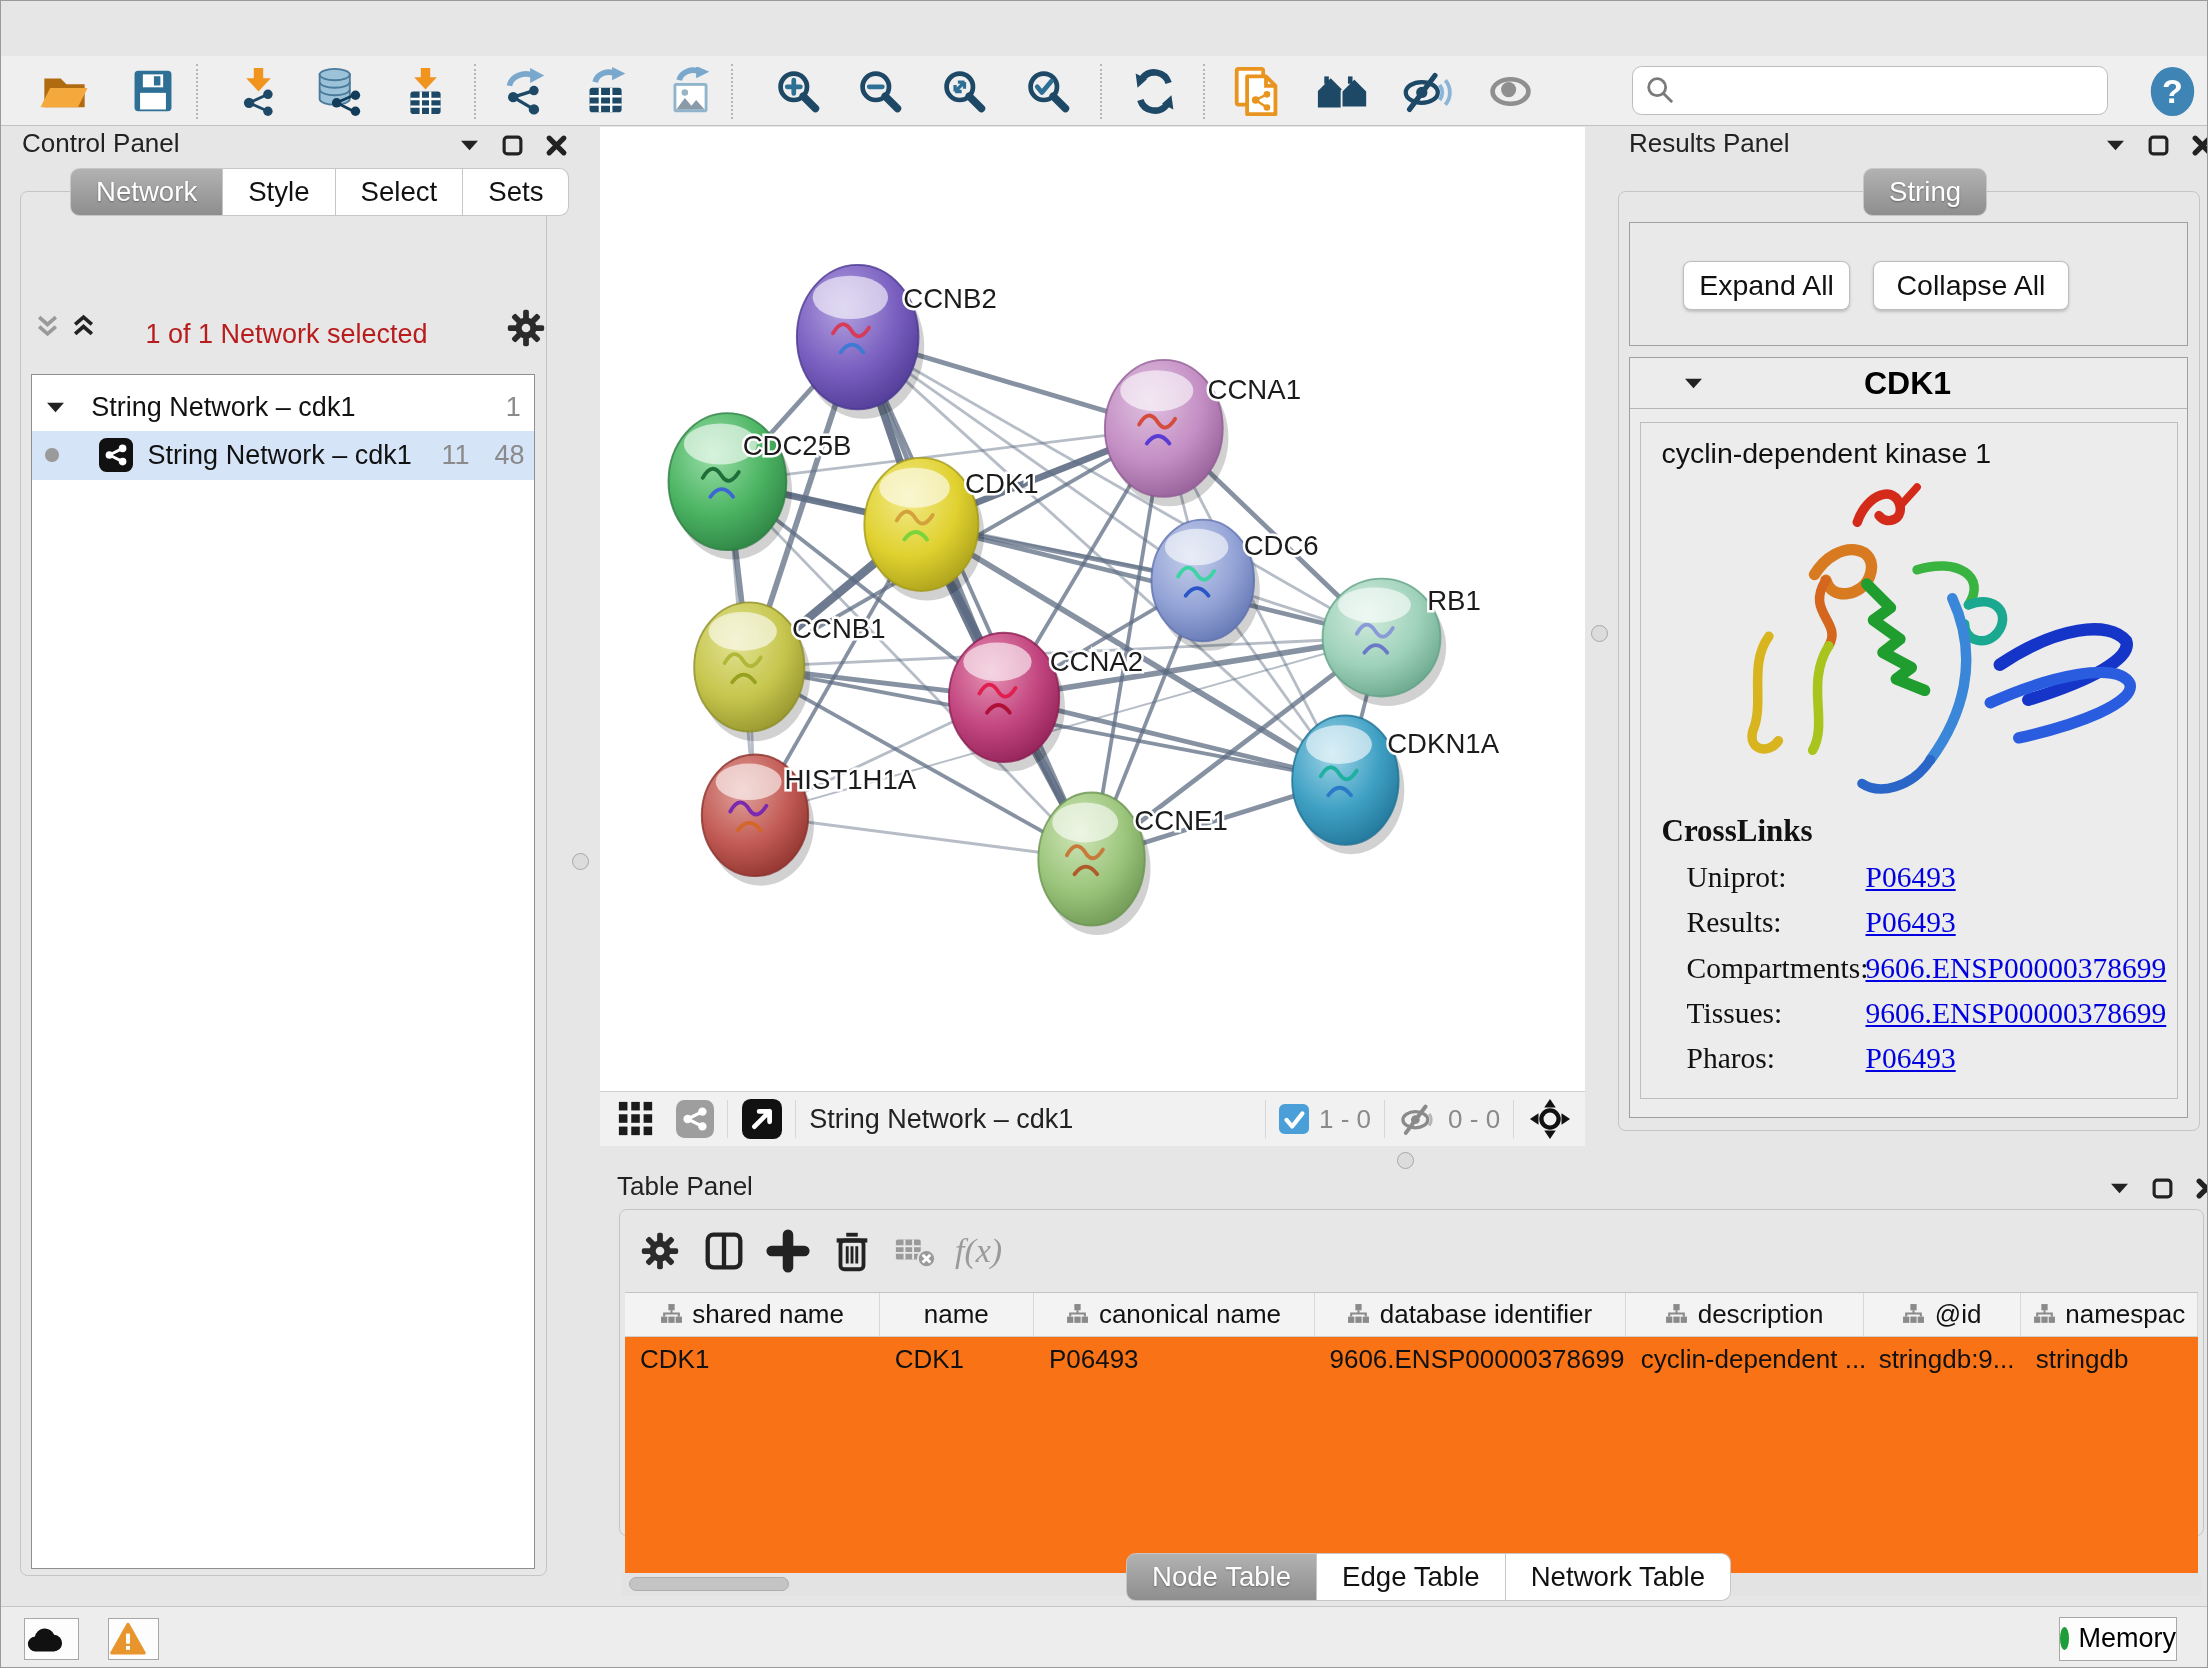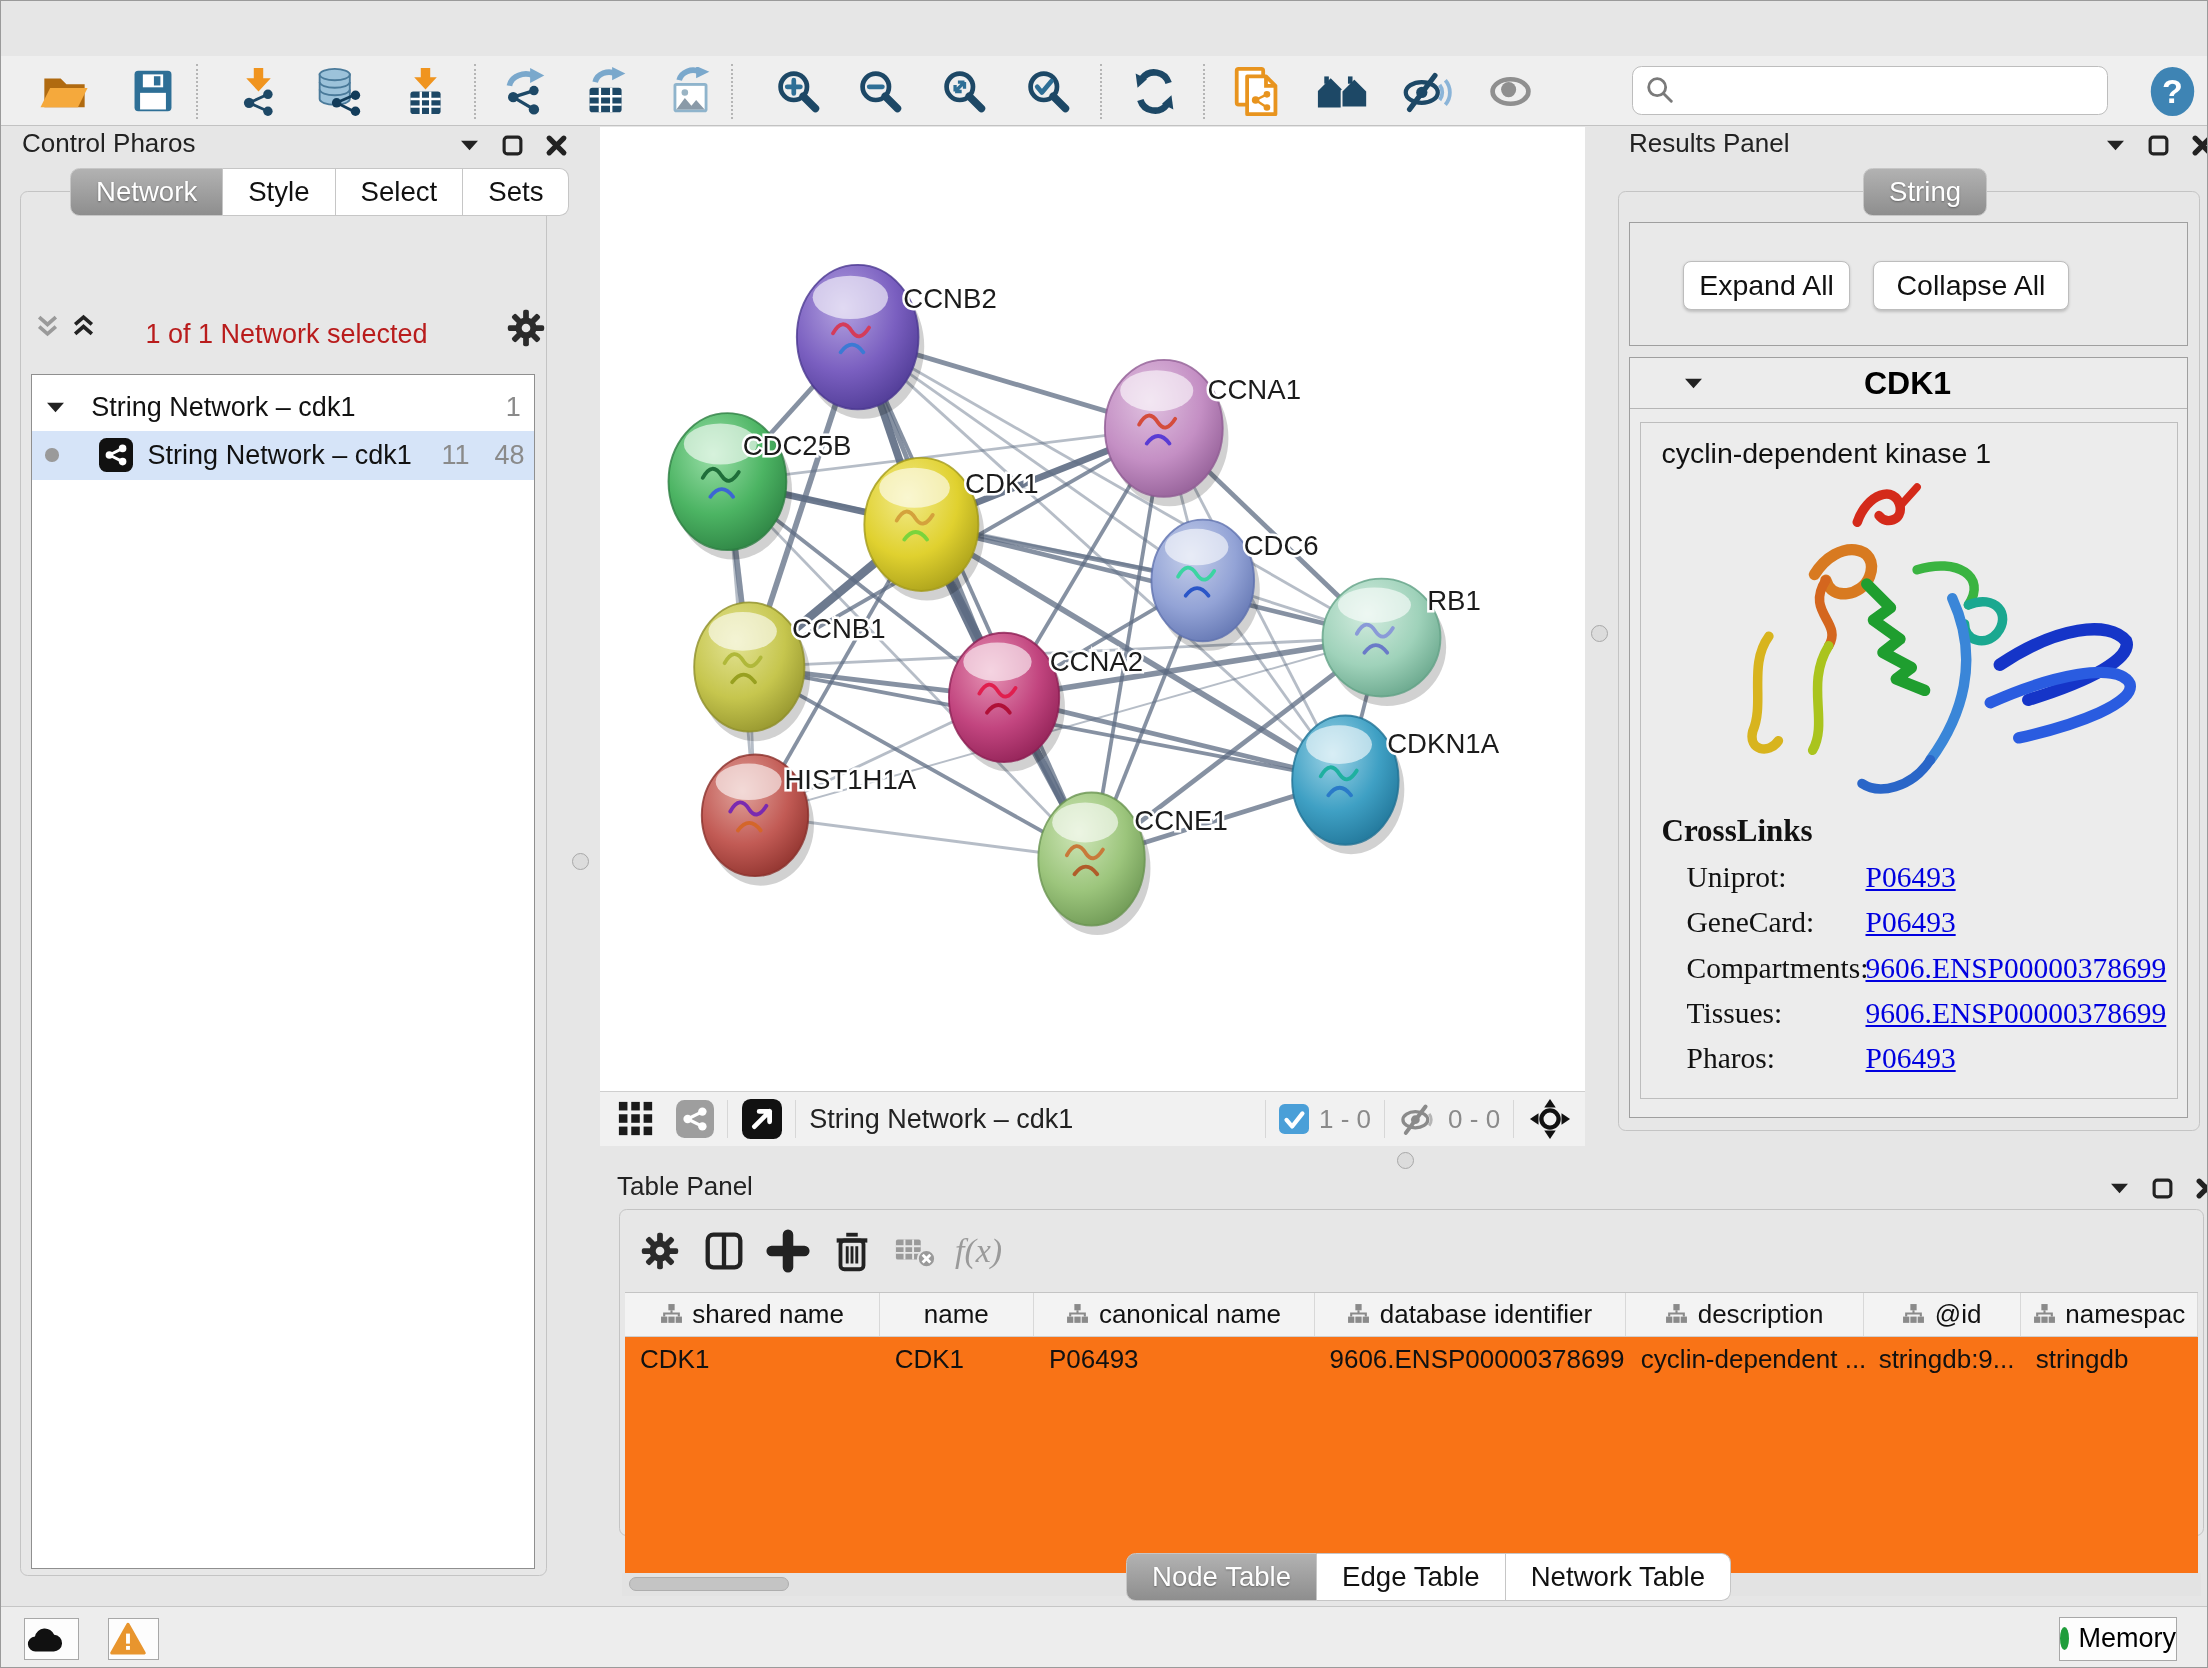--- a/index.html
+++ b/index.html
@@ -235,21 +235,21 @@
       <input type="text" placeholder="" style="">
     </div>
     <div class="abs tbi" style="left:2146px">
         <svg width="51" height="51" viewBox="0 0 54 54">
           <ellipse cx="27" cy="27" rx="23" ry="26" fill="#3e84b4"></ellipse>
           <text x="27" y="39" text-anchor="middle" font-size="36" font-weight="bold" fill="#fff">?</text>
         </svg>
       </div>
   </div>
 
-  <div class="abs ptitle" style="left:21px; top:127px">Control Pharos</div>
+  <div class="abs ptitle" style="left:21px; top:127px">Control Panel</div>
   <div class="abs wbtns" style="left:458px; top:133px">
     <span>
         <svg width="21" height="17" viewBox="0 0 22 18">
           <polygon points="2,4 20,4 11,14" fill="#222"></polygon>
         </svg>
       </span>
     <span>
         <svg width="23" height="23" viewBox="0 0 22 22">
           <rect x="3" y="3" width="16" height="16" rx="3" fill="none" stroke="#222" stroke-width="3"></rect>
         </svg>
@@ -645,21 +645,21 @@
           <path d="M345 245 C405 218 480 200 492 225 C498 245 438 268 375 282" stroke="#2a5ce0" stroke-width="12"></path>
         </g>
       </svg>
       <div class="serif" style="font-size:31px; font-weight:bold; color:#111; margin-top:1.9px">CrossLinks</div>
       <div id="crosslinks" class="serif" style="margin-top:11.4px; padding-left:25px">
           <div class="xlrow">
             <span class="lbl">Uniprot:</span>
             <a href="#">P06493</a>
           </div>
           <div class="xlrow">
-            <span class="lbl">GeneCard:</span>
+            <span class="lbl">Results:</span>
             <a href="#">P06493</a>
           </div>
           <div class="xlrow">
             <span class="lbl">Compartments:</span>
             <a href="#">9606.ENSP00000378699</a>
           </div>
           <div class="xlrow">
             <span class="lbl">Tissues:</span>
             <a href="#">9606.ENSP00000378699</a>
           </div>

